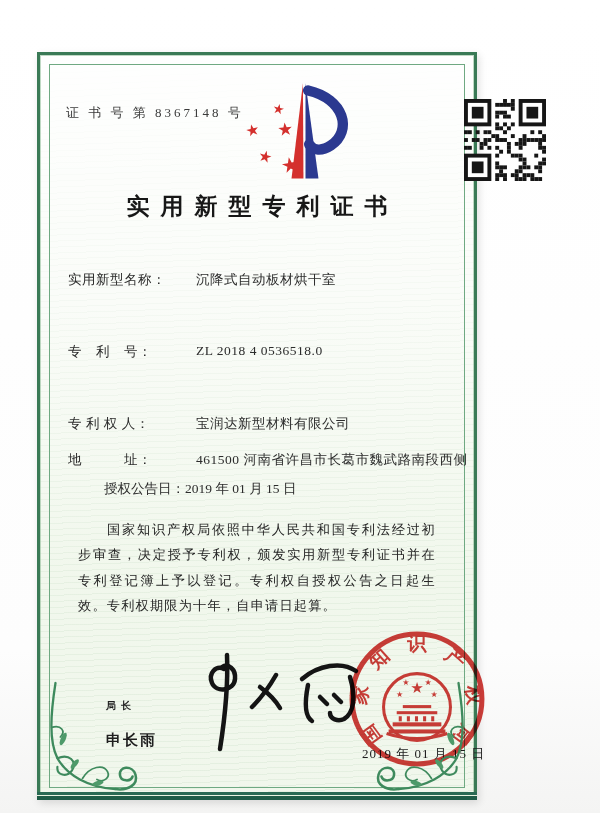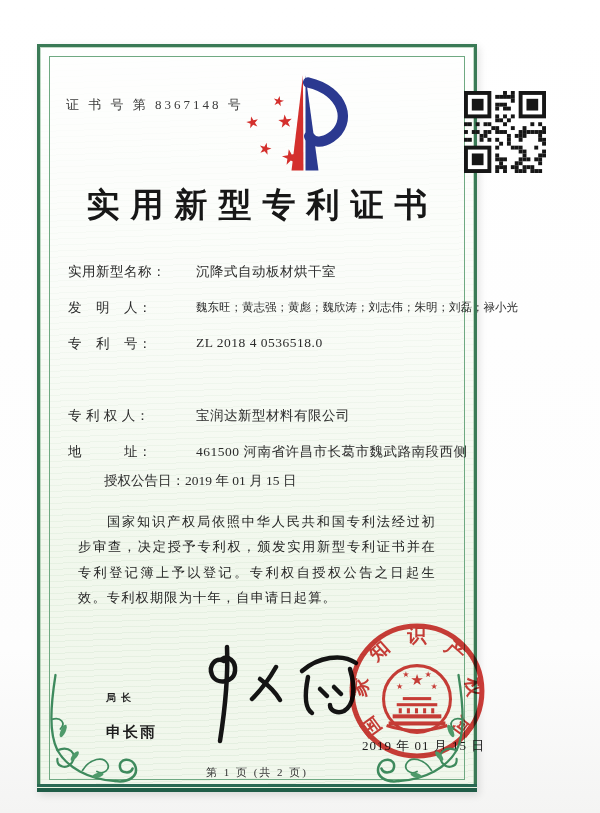--- a/index.html
+++ b/index.html
@@ -4,40 +4,40 @@
 <style>
   html,body{margin:0;padding:0;}
   body{
     width:600px;height:813px;overflow:hidden;
     background:linear-gradient(180deg,#ffffff 0%,#fdfdfd 80%,#f4f4f3 100%);
     font-family:"Liberation Serif","DejaVu Serif",serif;
     color:#222;
     position:relative;
   }
   .page{
-    position:absolute;left:37px;top:44px;width:440px;height:748px;
+    position:absolute;left:37px;top:52px;width:440px;height:748px;
     box-sizing:border-box;
     border:3px solid #3a7a56;
     box-shadow:inset 0 0 0 1px rgba(140,185,150,.55), 2px 3px 8px rgba(0,0,0,.12);
     background-color:#f3f8ef;
     background-image:
       linear-gradient(180deg, rgba(255,255,255,.96) 0%, rgba(255,255,255,.6) 32%, rgba(235,245,228,.25) 70%, rgba(228,240,219,.15) 100%),
       repeating-linear-gradient(178deg, rgba(130,178,132,.13) 0px, rgba(130,178,132,.13) 1px, transparent 1px, transparent 6px);
   }
   .inner-frame{
     position:absolute;inset:9px;border:1px solid #6fa982;pointer-events:none;
   }
   .cert-no{
     position:absolute;left:26px;top:49px;font-size:13px;letter-spacing:3px;color:#3a3a3a;white-space:nowrap;
   }
   .logo{position:absolute;left:192px;top:22px;width:146px;height:114px;}
   .qr{position:absolute;left:424px;top:44px;width:82px;height:82px;}
   .title{
     position:absolute;left:0;top:136px;width:100%;margin:0;text-align:center;
-    font-size:33px;font-weight:700;letter-spacing:11px;text-indent:11px;color:#171717;
+    font-size:23px;font-weight:700;letter-spacing:11px;text-indent:11px;color:#171717;
   }
   .field-row{position:absolute;left:28px;right:24px;font-size:13.5px;color:#2c2c2c;white-space:nowrap;}
   .field-label{display:inline-block;width:128px;letter-spacing:.5px;vertical-align:top;}
   .field-value{letter-spacing:.5px;}
   .r0{top:216px}.r1{top:252px}.r2{top:288px}.r3{top:324px}.r4{top:360px}.r5{top:396px}
   .r1 .field-value{font-size:11.5px;letter-spacing:0;}
   .grant-row{position:absolute;left:28px;right:24px;top:425px;font-size:13.5px;white-space:nowrap;color:#2c2c2c;margin-left:36px;}
   .grant-right{position:absolute;left:268px;top:0;}
   .paras{position:absolute;left:26px;right:26px;top:450px;font-size:13.2px;line-height:1.92;text-align:justify;color:#262626;letter-spacing:1.2px;}
   .paras p{margin:12px;text-indent:2.2em;}
@@ -198,23 +198,20 @@
       <rect x="0" y="56" width="28" height="28" fill="#161616"></rect>
       <rect x="4" y="60" width="20" height="20" fill="#fff"></rect>
       <rect x="8" y="64" width="12" height="12" fill="#161616"></rect>
     </svg>
 
   <h1 class="title">实用新型专利证书</h1>
 
   <div class="field-row r0">
     <span class="field-label">实用新型名称：</span><span class="field-value">沉降式自动板材烘干室</span>
   </div>
-  <div class="field-row r1">
-    <span class="field-label">发　明　人：</span><span class="field-value">魏东旺；黄志强；黄彪；魏欣涛；刘志伟；朱明；刘磊；禄小光</span>
-  </div>
   <div class="field-row r2">
     <span class="field-label">专　利　号：</span><span class="field-value">ZL 2018 4 0536518.0</span>
   </div>
   <div class="field-row r4">
     <span class="field-label">专 利 权 人：</span><span class="field-value">宝润达新型材料有限公司</span>
   </div>
   <div class="field-row r5">
     <span class="field-label">地　　　址：</span><span class="field-value">461500 河南省许昌市长葛市魏武路南段西侧</span>
   </div>
 
@@ -298,15 +295,14 @@
       <path d="M42,103 C50,90 64,88 68,96 C71,102 64,108 57,104" stroke-width="1.8"></path>
       <path d="M10,50 C20,47 25,54 19,60" stroke-width="1.8"></path>
     </g>
     <g fill="#4e9a6a">
       <ellipse cx="22" cy="62" rx="2.6" ry="7" transform="rotate(24 22 62)"></ellipse>
       <ellipse cx="34" cy="88" rx="2.4" ry="6" transform="rotate(40 34 88)"></ellipse>
       <ellipse cx="58" cy="108" rx="2.4" ry="6" transform="rotate(75 58 108)"></ellipse>
     </g>
   </svg>
 
-  <div class="footer">第 1 页 (共 2 页)</div>
   <div class="bottom-edge"></div>
 </div>
 
 </body></html>

